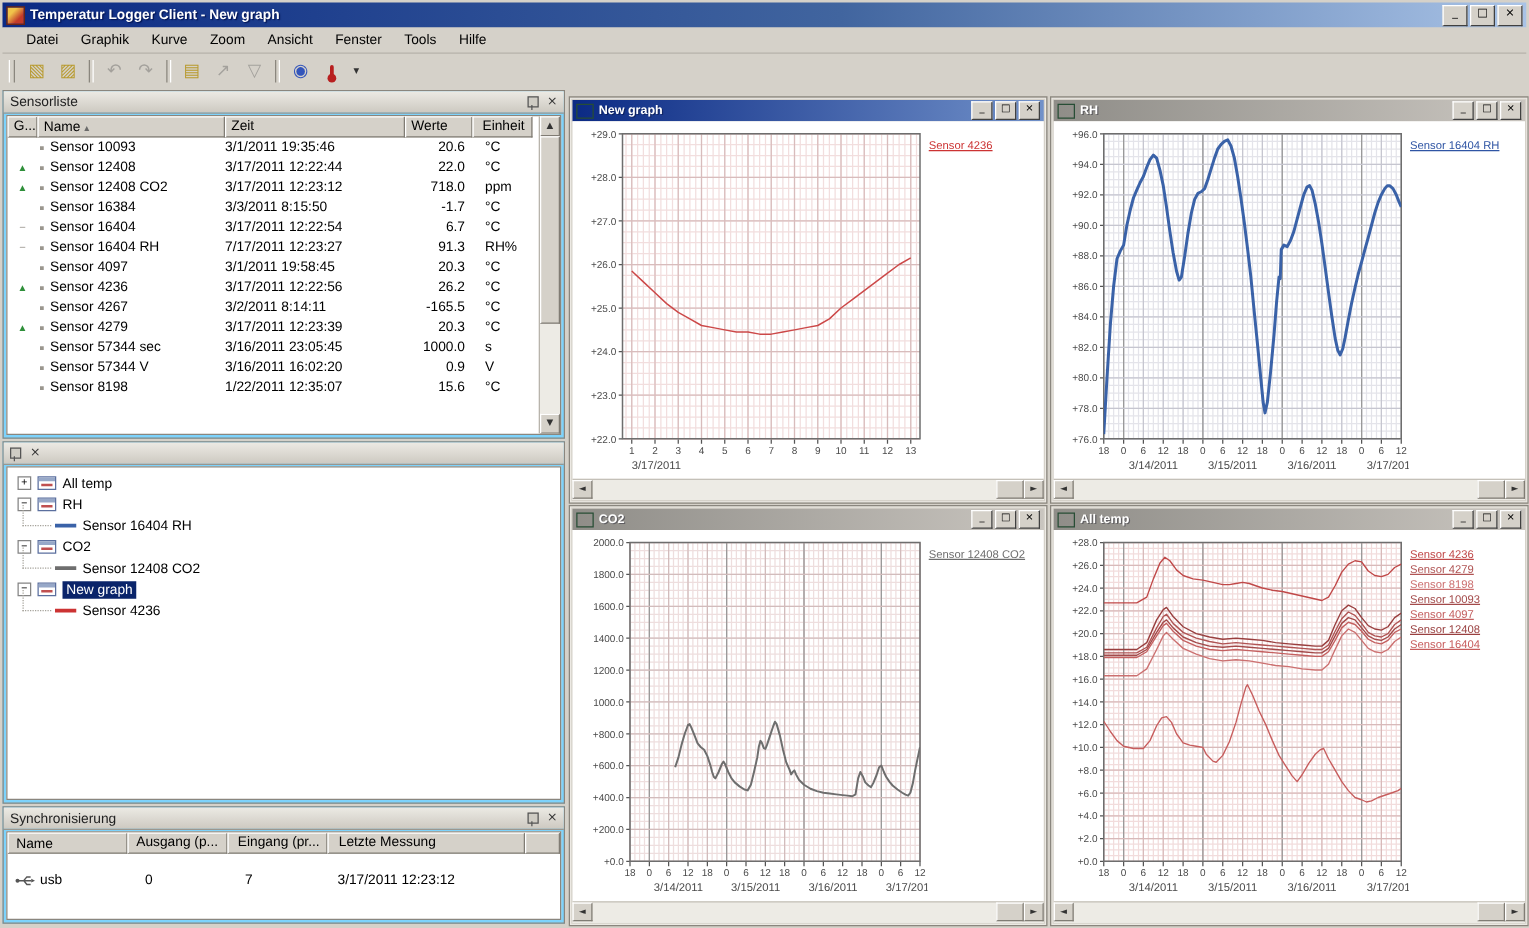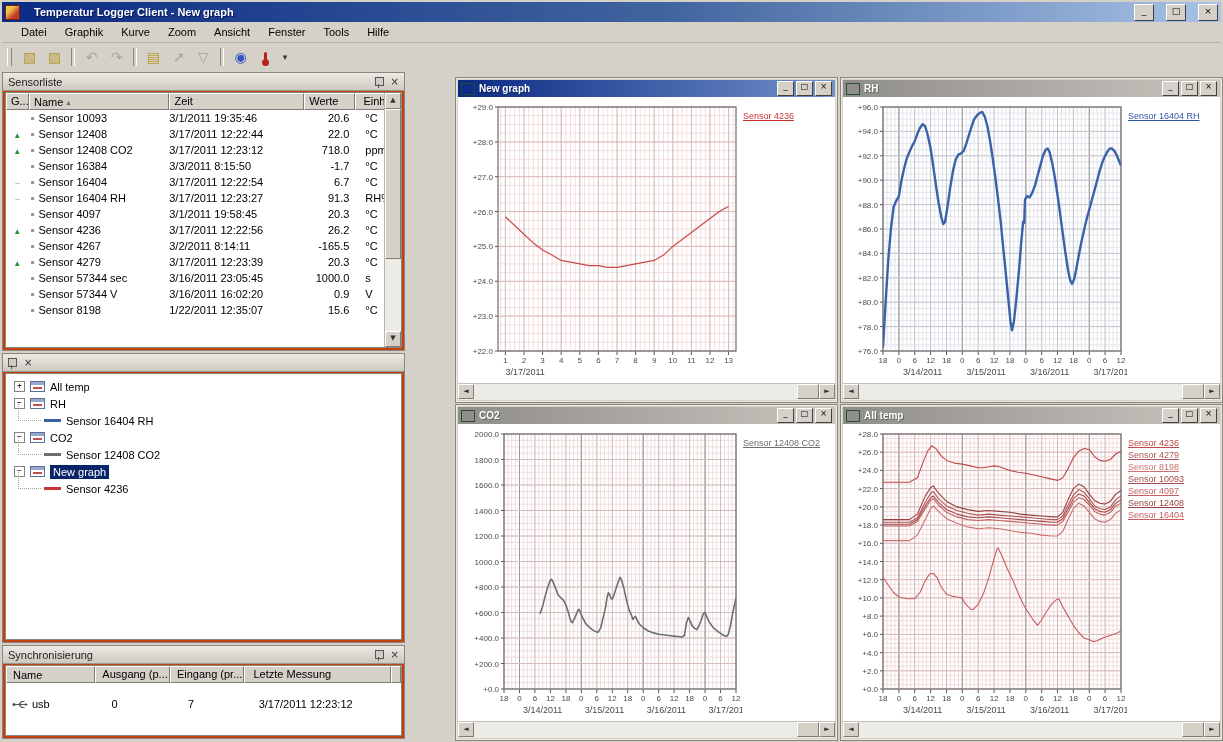--- a/index.html
+++ b/index.html
@@ -1,40 +1,40 @@
 <!DOCTYPE html>
 <html><head>
 <meta charset="utf-8">
 <style>
   html,body{margin:0;padding:0;}
   body{width:1223px;height:742px;position:relative;background:#d5d1c9;
        font-family:"Liberation Sans",sans-serif;font-size:11px;color:#000;overflow:hidden;}
   
   .titlebar{position:absolute;left:2px;top:2px;width:1219px;height:20px;box-sizing:border-box;
-    background:linear-gradient(to right,#0b2a84,#41659f 55%,#a9c3e6);display:flex;align-items:center;padding:0 3px;gap:10px;}
+    background:linear-gradient(to right,#0b2a84,#41659f 55%,#a9c3e6);display:flex;align-items:center;padding:0 3px;}
   .app-icon{width:13px;height:13px;margin-right:4px;border:1px solid #6b2414;
     background:linear-gradient(135deg,#f0c34a 30%,#c23a2a 70%);}
   .titlebar .title{color:#fff;font-weight:bold;font-size:11px;flex:1;white-space:nowrap;
     text-shadow:1px 1px 1px #00114d;}
   .win-btn{width:18px;height:15px;background:#d5d1c9;border:1px solid;border-color:#fff #404040 #404040 #fff;
     font-size:9px;line-height:12px;text-align:center;margin-left:2px;font-family:"DejaVu Sans",sans-serif;}
   .menubar{position:absolute;left:2px;top:22px;width:1219px;height:21px;box-sizing:border-box;
     background:#d5d1c9;display:flex;align-items:center;padding-left:10px;border-bottom:1px solid #b6b2aa;}
   .menu-item{padding:3px 9px;cursor:default;}
   .toolbar{position:absolute;left:2px;top:43px;width:1219px;height:28px;box-sizing:border-box;
     display:flex;align-items:center;padding-left:4px;}
   .tb-grip{width:3px;height:18px;border-left:1px solid #fff;border-right:1px solid #8a867e;margin:0 5px 0 1px;}
   .tb-btn{width:23px;height:22px;display:flex;align-items:center;justify-content:center;
     font-family:"DejaVu Sans",sans-serif;font-size:14px;border:1px solid transparent;}
   .tb-btn.disabled{opacity:.38;}
   .tb-sep{width:2px;height:18px;border-left:1px solid #8a867e;border-right:1px solid #fff;margin:0 4px;}
   .thermo{width:3px;height:11px;background:#b81f1f;position:relative;border-radius:2px;}
   .thermo:after{content:"";position:absolute;bottom:-3px;left:-2px;width:7px;height:7px;border-radius:50%;background:#b81f1f;}
   
-  .panel{position:absolute;left:2px;width:403px;background:#c2410c;border:1px solid #8a867e;box-sizing:border-box;}
+  .panel{position:absolute;left:2px;width:450px;background:#7dd3fc;border:1px solid #8a867e;box-sizing:border-box;}
   .panel-hdr{height:17px;display:flex;align-items:center;padding:0 5px;
     background:linear-gradient(#eceae4,#cdc9c1);border-bottom:1px solid #9a968e;}
   .panel-hdr .ttl{flex:1;color:#222;}
   .pin-icon{width:7px;height:7px;border:1px solid #555;background:#cfccc4;margin-right:7px;position:relative;}
   .pin-icon:after{content:"";position:absolute;left:2px;top:6px;width:1px;height:4px;background:#555;}
   .panel-x{font-size:10px;line-height:10px;color:#333;font-family:"DejaVu Sans",sans-serif;}
   .panel-body{position:absolute;left:2px;right:2px;top:19px;bottom:2px;background:#fff;
     border:1px solid #8a867e;overflow:hidden;}
   #p-sensor{top:72px;height:279px;}
   #p-graph{top:353px;height:290px;}
@@ -210,21 +210,21 @@
           <div class="c-zeit">3/17/2011 12:22:54</div>
           <div class="c-wert">6.7</div>
           <div class="c-ein">°C</div>
         </div>
         <div class="srow">
           <div class="c-g"><span class="flag-dash">−</span></div>
           <div class="c-name">
             <span class="dot"></span>
             <span>Sensor 16404 RH</span>
           </div>
-          <div class="c-zeit">3/17/2011 12:23:27</div>
+          <div class="c-zeit">7/17/2011 12:23:27</div>
           <div class="c-wert">91.3</div>
           <div class="c-ein">RH%</div>
         </div>
         <div class="srow">
           <div class="c-g"></div>
           <div class="c-name">
             <span class="dot"></span>
             <span>Sensor 4097</span>
           </div>
           <div class="c-zeit">3/1/2011 19:58:45</div>

